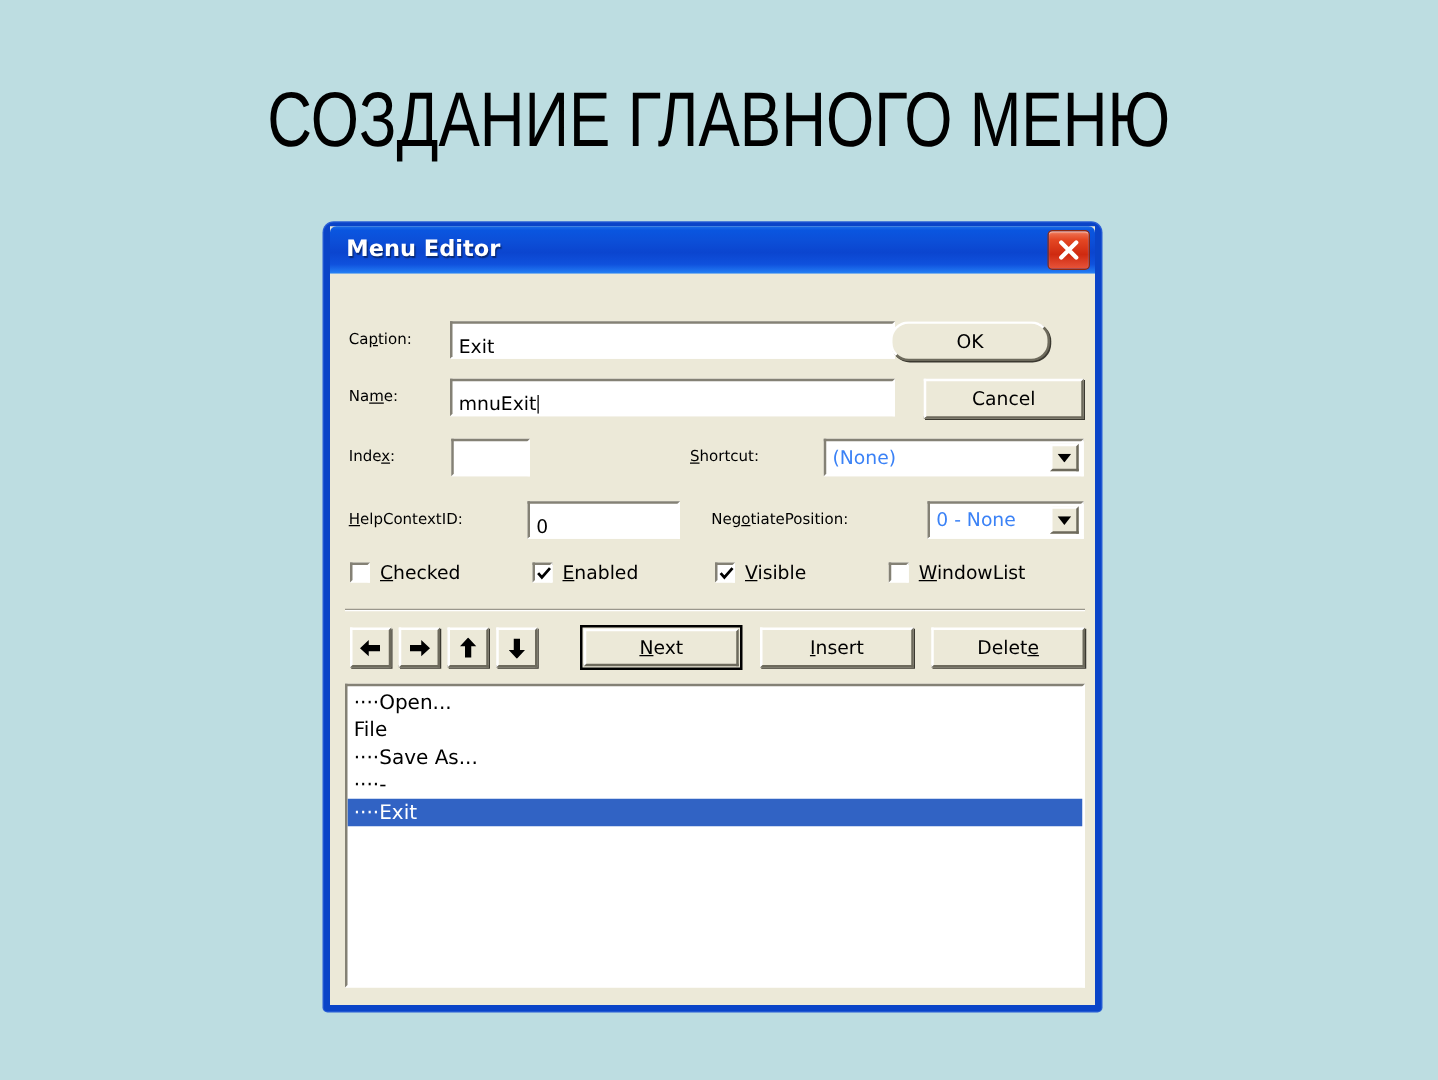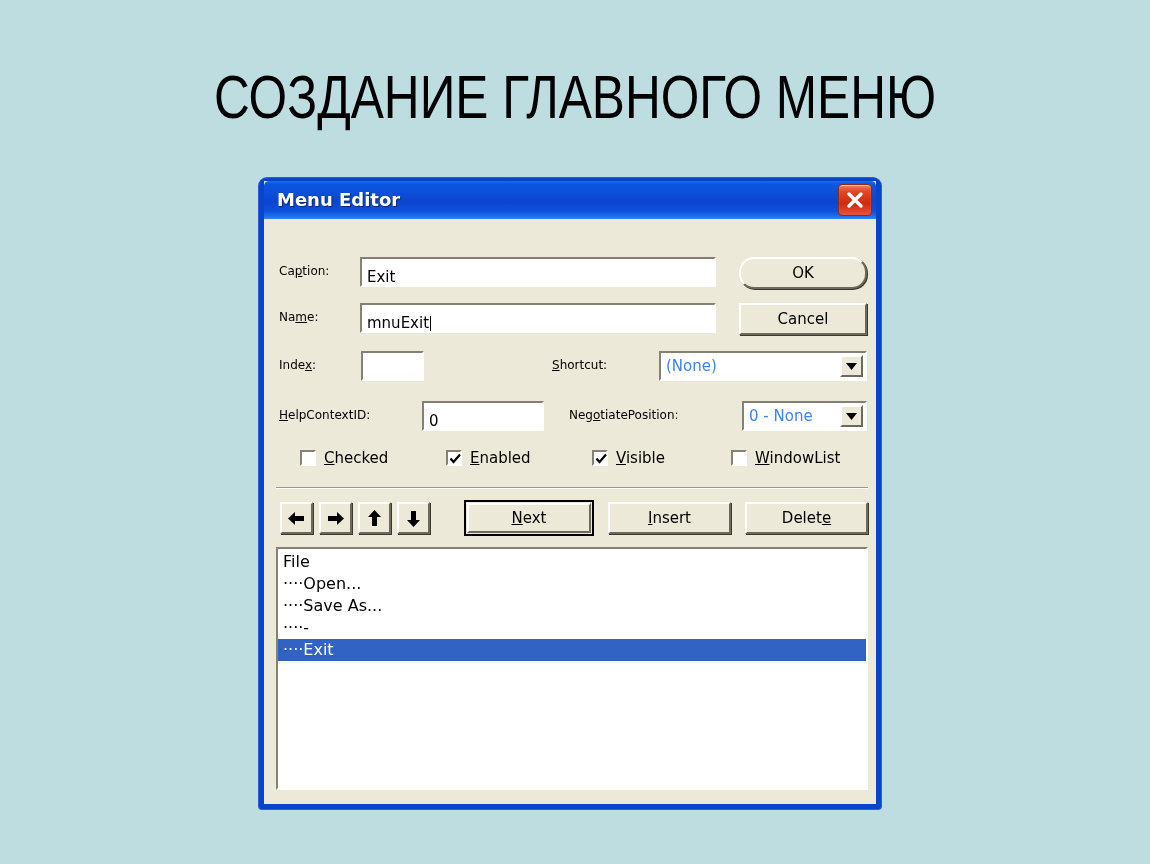--- a/index.html
+++ b/index.html
@@ -236,21 +236,20 @@
     flex: none;
   }
 
   
   .cbx-wrap {
     position: absolute;
     display: flex;
     align-items: center;
     cursor: pointer;
     white-space: nowrap;
-    margin-left: 20px;
   }
   .cbx {
     width: 16px;
     height: 16px;
     background: #ffffff;
     border-top: 2px solid #848175;
     border-left: 2px solid #848175;
     border-right: 2px solid #ffffff;
     border-bottom: 2px solid #ffffff;
     box-sizing: border-box;
@@ -320,21 +319,21 @@
           </svg>
         </div>
       </div>
 
       <div class="body">
 
         <div class="lbl" style="left:15px; top:45px;"><span>Ca</span><u>p</u><span>tion:</span></div>
         <div class="field" style="left:96px; top:38px; width:356px; height:30px;">
             <span>Exit</span>
           </div>
-        <div class="btn" style="left:475px; top:38px; width:128px; height:32px;border-radius:15px;">
+        <div class="btn" style="left:448px; top:38px; width:128px; height:32px;border-radius:15px;">
             <span>OK</span>
           </div>
 
         <div class="lbl" style="left:15px; top:91px;"><span>Na</span><u>m</u><span>e:</span></div>
         <div class="field" style="left:96px; top:84px; width:356px; height:30px;">
             <span>mnuExit</span>
             <span class="caret"></span>
           </div>
         <div class="btn" style="left:475px; top:84px; width:128px; height:32px;">
             <span>Cancel</span>
@@ -421,22 +420,22 @@
           <span><span></span><u>N</u><span>ext</span></span>
         </div>
         <div class="btn" style="left:344px; top:283px; width:123px; height:32px;">
           <span><span></span><u>I</u><span>nsert</span></span>
         </div>
         <div class="btn" style="left:481px; top:283px; width:123px; height:32px;">
           <span><span>Delet</span><u>e</u><span></span></span>
         </div>
 
         <div class="listbox" style="left:12px; top:328px; width:592px; height:243px;">
+          <div class="li">····Open...</div>
           <div class="li">File</div>
-          <div class="li">····Open...</div>
           <div class="li">····Save As...</div>
           <div class="li">····-</div>
           <div class="li selected">····Exit</div>
         </div>
 
       </div>
     </div>
   </div>
 </div>
 

